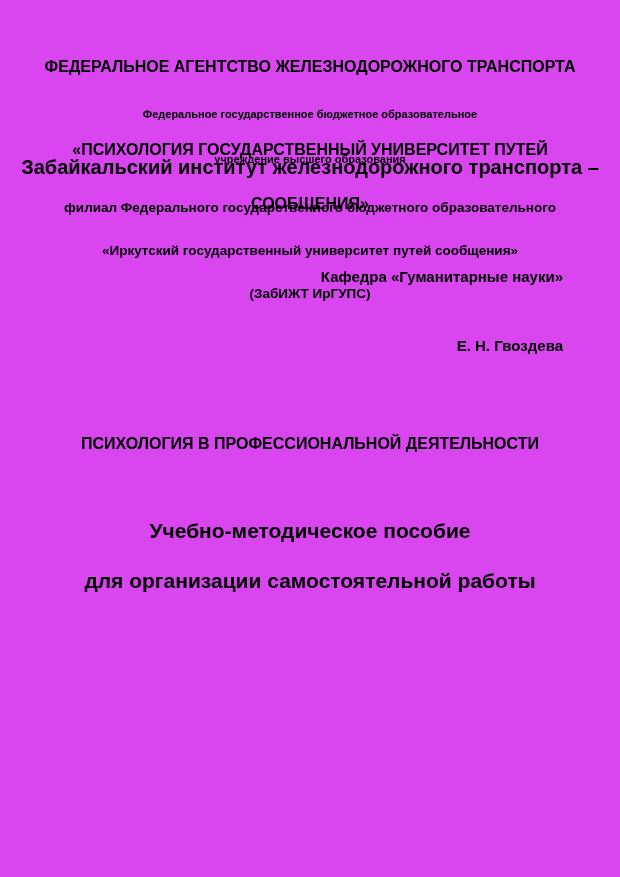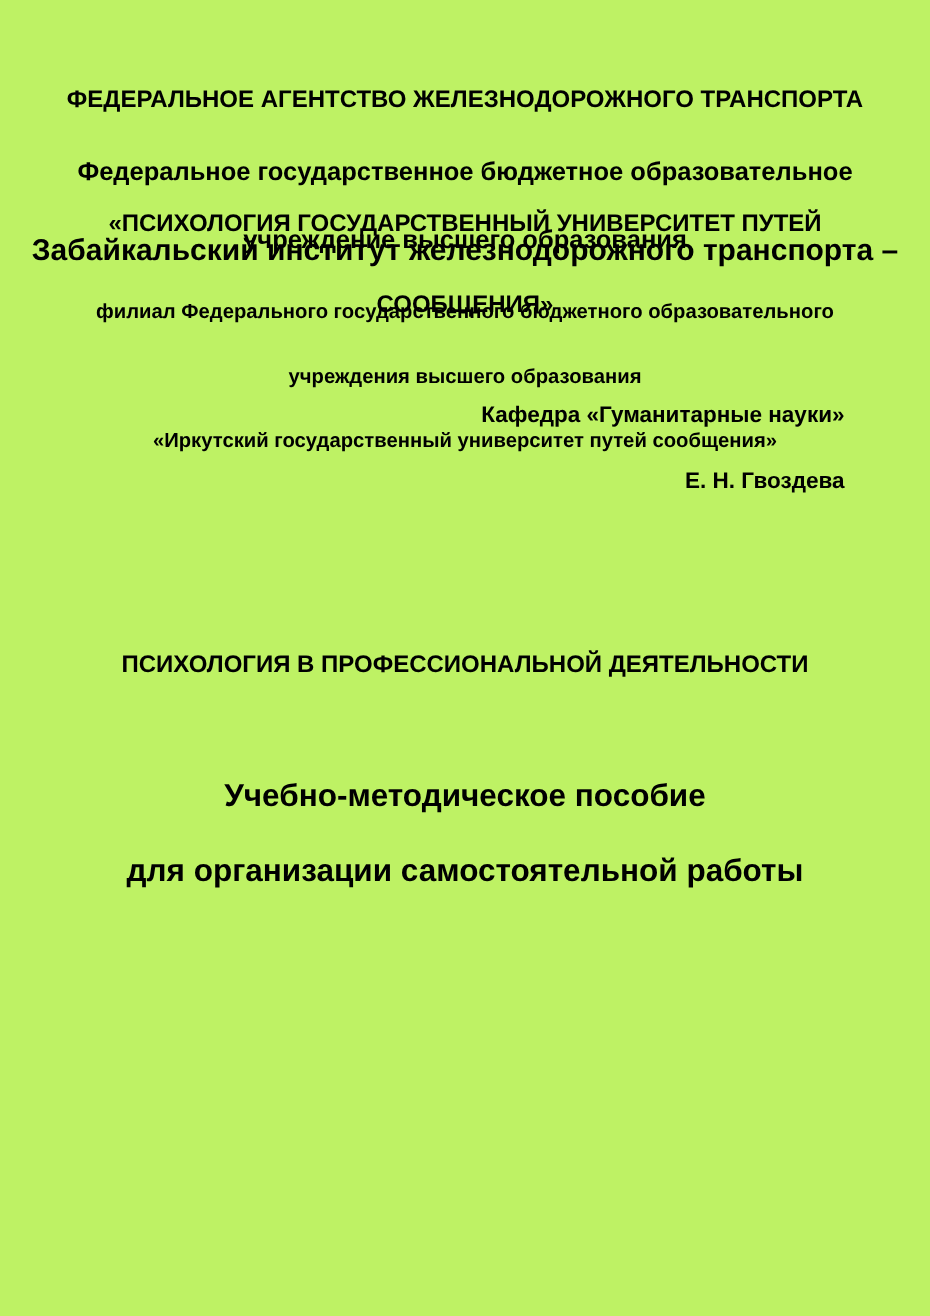--- a/index.html
+++ b/index.html
@@ -5,48 +5,48 @@
   html, body {
     margin: 0;
     padding: 0;
     background: #ffffff;
   }
   .page {
     position: relative;
     width: 620px;
     height: 877px;
     margin: 0 auto;
-    background: #bef264;
+    background: #d946ef;
     color: #000000;
     font-family: "Liberation Sans", "DejaVu Sans", sans-serif;
     font-weight: bold;
     overflow: hidden;
   }
   .tblock {
     position: absolute;
     left: 0;
     right: 0;
     text-align: center;
     white-space: pre;
   }
   .tblock div { white-space: pre; }
 
   .agency-line     { top: 57px;  font-size: 16px;   line-height: 20px; }
-  .founder-block   { top: 77px;  font-size: 17px; line-height: 15px; }
+  .founder-block   { top: 77px;  font-size: 11px; line-height: 15px; }
   .university-block{ top: 105px; font-size: 16px;   line-height: 18px; }
   .institute-line  { top: 158px; font-size: 20px;   line-height: 19px; }
   .branch-block    { top: 172px; font-size: 13.5px; line-height: 14.4px; }
 
   .right-align {
     left: auto;
     right: 57px;
     text-align: left;
   }
   .department-line { top: 269px; font-size: 15px; line-height: 15px; }
-  .author-line     { top: 313px; font-size: 15px; line-height: 16px; }
+  .author-line     { top: 338px; font-size: 15px; line-height: 16px; }
 
   .doc-title       { top: 436px; font-size: 16px; line-height: 16px; }
   .subtitle-block  { top: 490px; font-size: 21px; line-height: 16.5px; }
   .imprint-block   { top: 753px; font-size: 15px; line-height: 18px; }
 </style>
 </head>
 <body>
 
 <div class="page">
 
@@ -59,22 +59,22 @@
 
   <div class="tblock university-block">
     <div>«ПСИХОЛОГИЯ ГОСУДАРСТВЕННЫЙ УНИВЕРСИТЕТ ПУТЕЙ</div>
     <div>СООБЩЕНИЯ»</div>
   </div>
 
   <div class="tblock institute-line">Забайкальский институт железнодорожного транспорта –</div>
 
   <div class="tblock branch-block">
     <div>филиал Федерального государственного бюджетного образовательного</div>
-    <div>учреждения высшего образования</div>
     <div>«Иркутский государственный университет путей сообщения»</div>
+    <div>(ЗабИЖТ ИрГУПС)</div>
   </div>
 
   <div class="tblock right-align department-line">Кафедра «Гуманитарные науки»</div>
 
   <div class="tblock right-align author-line">Е. Н. Гвоздева</div>
 
   <div class="tblock doc-title">ПСИХОЛОГИЯ В ПРОФЕССИОНАЛЬНОЙ ДЕЯТЕЛЬНОСТИ</div>
 
   <div class="tblock subtitle-block">
     <div>Учебно-методическое пособие</div>

